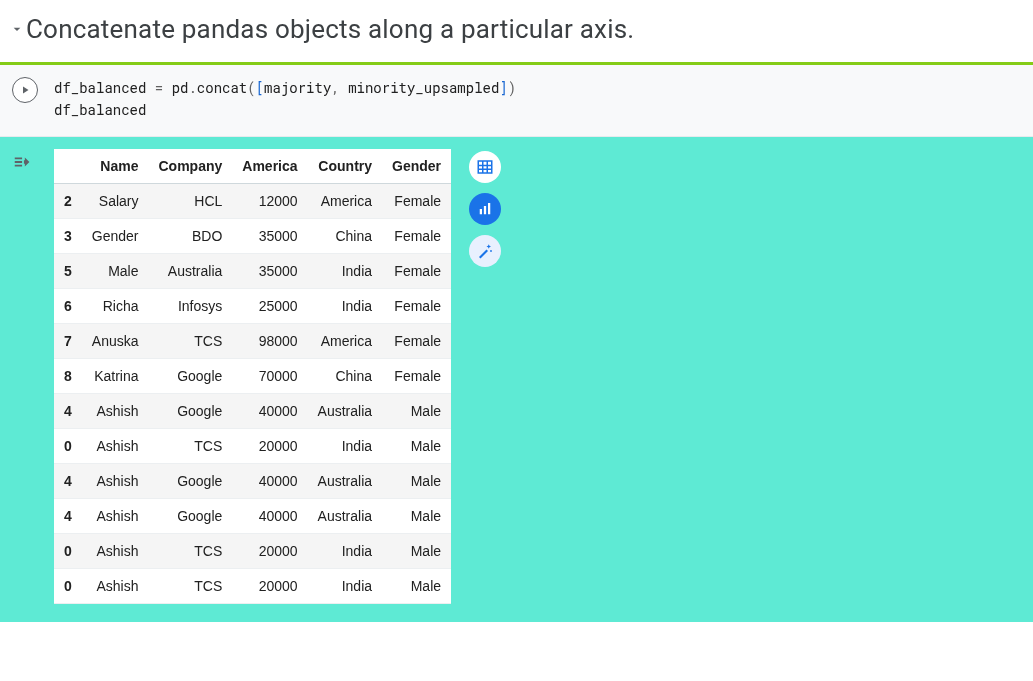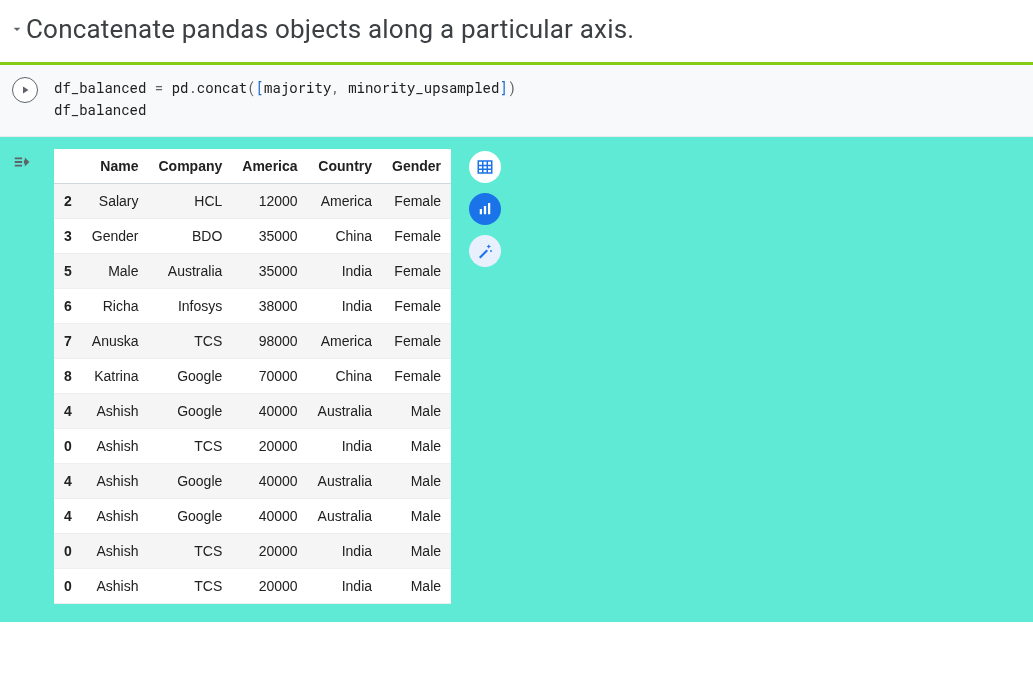--- a/index.html
+++ b/index.html
@@ -217,21 +217,21 @@
               <td>Male</td>
               <td>Australia</td>
               <td>35000</td>
               <td>India</td>
               <td>Female</td>
             </tr>
             <tr>
               <th>6</th>
               <td>Richa</td>
               <td>Infosys</td>
-              <td>38000</td>
+              <td>25000</td>
               <td>India</td>
               <td>Female</td>
             </tr>
             <tr>
               <th>7</th>
               <td>Anuska</td>
               <td>TCS</td>
               <td>98000</td>
               <td>America</td>
               <td>Female</td>

